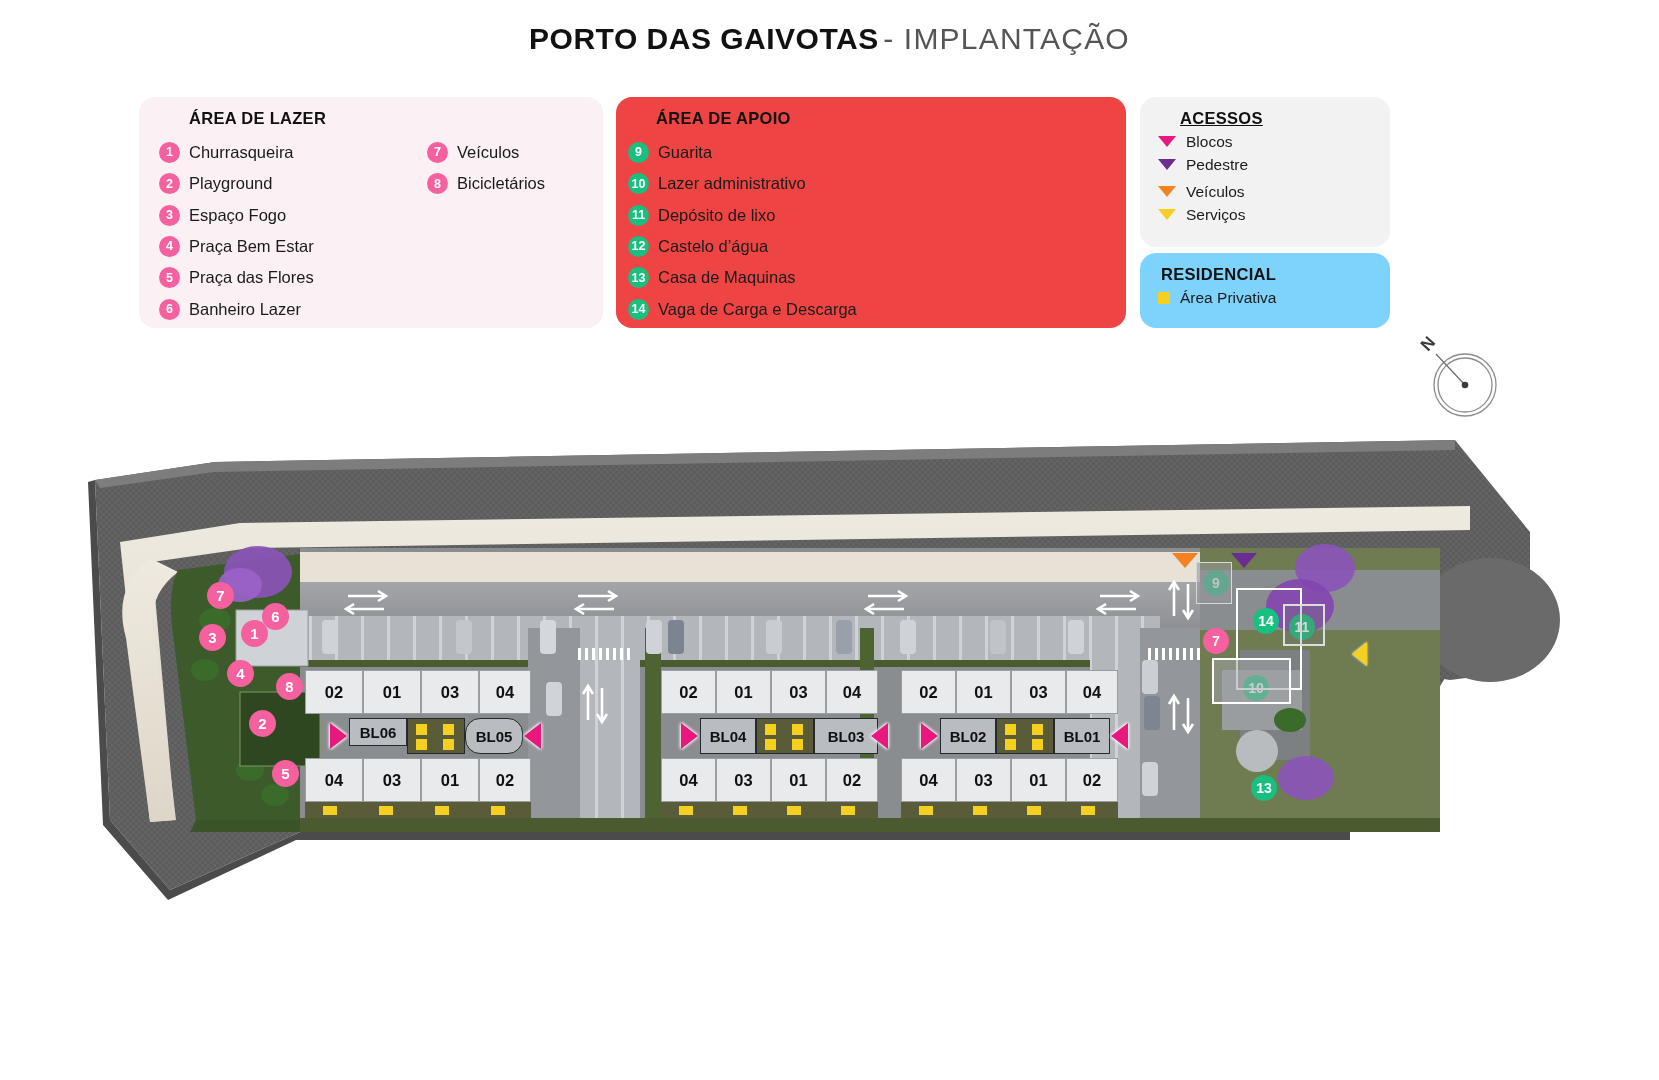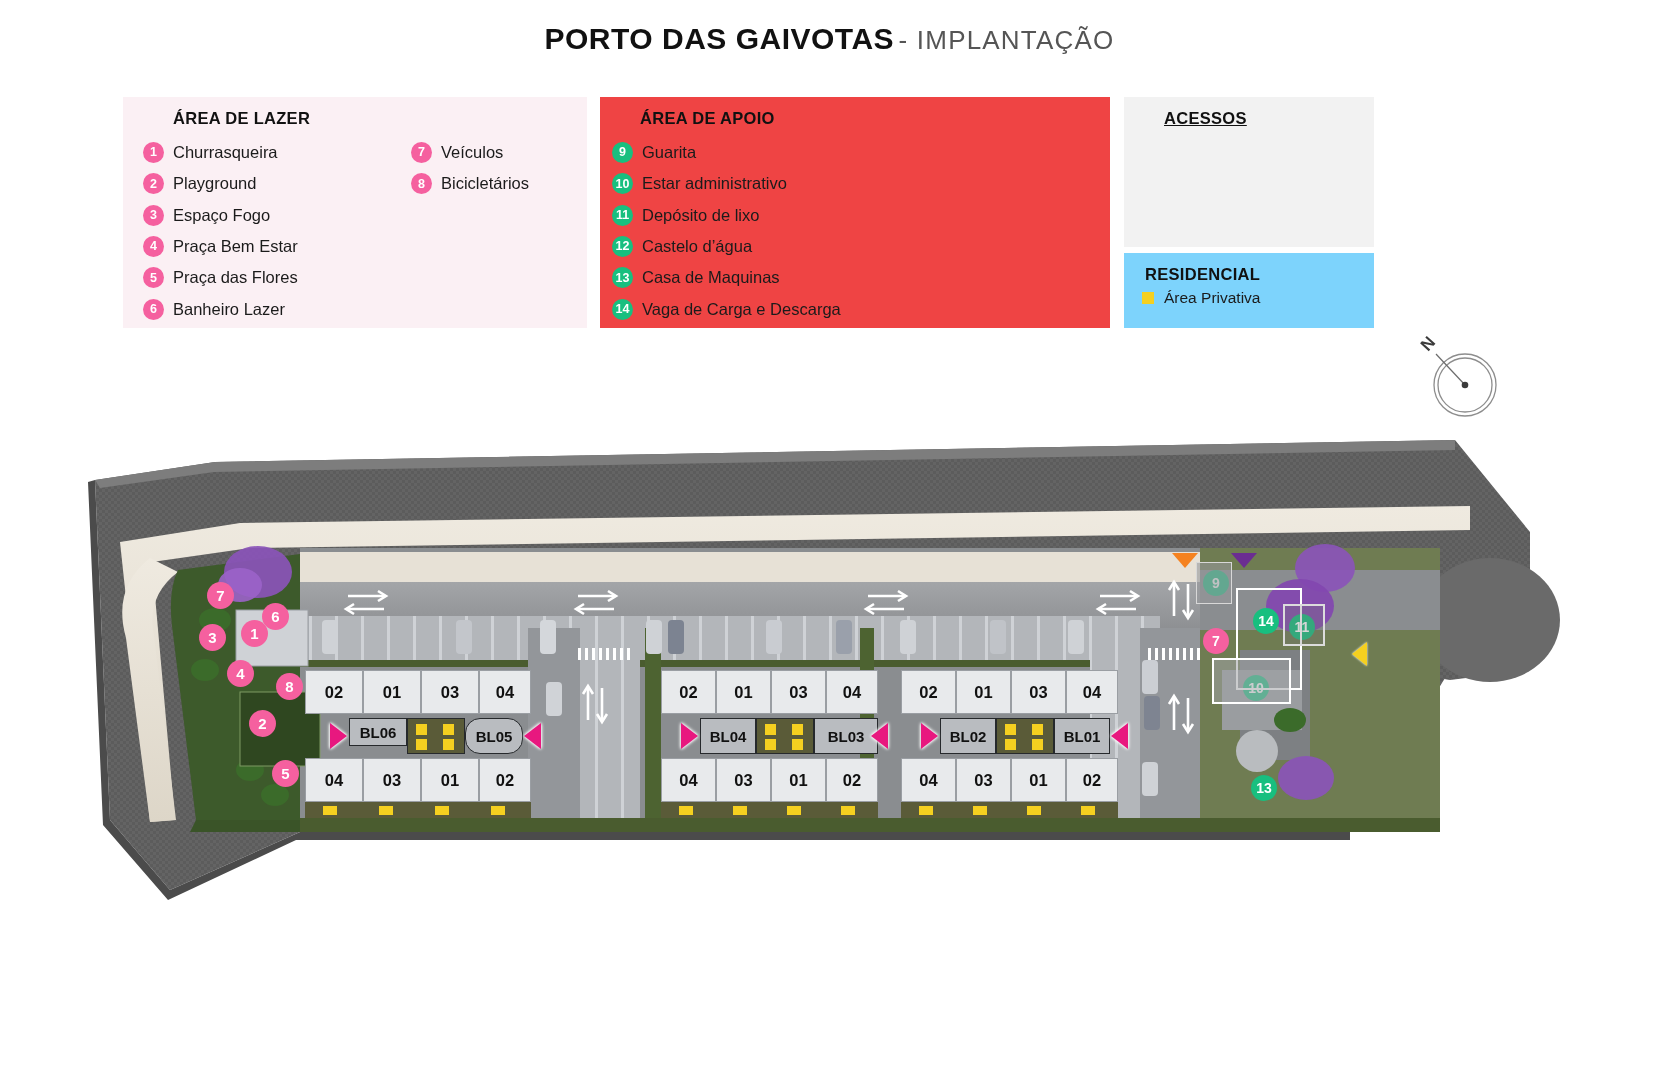--- a/index.html
+++ b/index.html
@@ -12,25 +12,25 @@
   }
   
   .title-bar{
     position:absolute;left:0;top:22px;width:1659px;
     text-align:center;
   }
   .title-bar .t-strong{
     font-size:30px;font-weight:bold;color:#111;letter-spacing:.5px;
   }
   .title-bar .t-light{
-    font-size:26px;font-weight:400;color:#555;letter-spacing:1.2px;
+    font-size:30px;font-weight:400;color:#555;letter-spacing:1.2px;
   }
   
   .panel{
-    position:absolute;border-radius:0;box-sizing:border-box;
+    position:absolute;border-radius:16px;box-sizing:border-box;margin-left:16px;
   }
   #panel-lazer{
     left:123px;top:97px;width:464px;height:231px;
     background:#fbf0f4;
   }
   #panel-apoio{
     left:600px;top:97px;width:510px;height:231px;
     background:#ef4444;
   }
   #panel-acessos{
@@ -175,21 +175,21 @@
 
 <div class="panel" id="panel-apoio">
   <div class="panel-title">ÁREA DE APOIO</div>
   <div class="leg-list" id="apoio-col1">
     <div class="leg-item">
       <span class="badge green">9</span>
       <span class="leg-label">Guarita</span>
     </div>
     <div class="leg-item">
       <span class="badge green">10</span>
-      <span class="leg-label">Estar administrativo</span>
+      <span class="leg-label">Lazer administrativo</span>
     </div>
     <div class="leg-item">
       <span class="badge green">11</span>
       <span class="leg-label">Depósito de lixo</span>
     </div>
     <div class="leg-item">
       <span class="badge green">12</span>
       <span class="leg-label">Castelo d’água</span>
     </div>
     <div class="leg-item">
@@ -198,20 +198,38 @@
     </div>
     <div class="leg-item">
       <span class="badge green">14</span>
       <span class="leg-label">Vaga de Carga e Descarga</span>
     </div>
   </div>
 </div>
 
 <div class="panel" id="panel-acessos">
   <div class="panel-title">ACESSOS</div>
+  <div id="acessos-list">
+    <div class="acc-item">
+      <span class="tri" style="border-top-color:#e8187f"></span>
+      <span class="acc-label">Blocos</span>
+    </div>
+    <div class="acc-item">
+      <span class="tri" style="border-top-color:#6b2d91"></span>
+      <span class="acc-label">Pedestre</span>
+    </div>
+    <div class="acc-item" style="margin-top:4px">
+      <span class="tri" style="border-top-color:#f58220"></span>
+      <span class="acc-label">Veículos</span>
+    </div>
+    <div class="acc-item">
+      <span class="tri" style="border-top-color:#f5d020"></span>
+      <span class="acc-label">Serviços</span>
+    </div>
+  </div>
 </div>
 
 <div class="panel" id="panel-residencial">
   <div class="panel-title">RESIDENCIAL</div>
   <div id="residencial-list">
     <div class="res-item">
       <span class="res-swatch"></span>
       <span class="res-label">Área Privativa</span>
     </div>
   </div>

